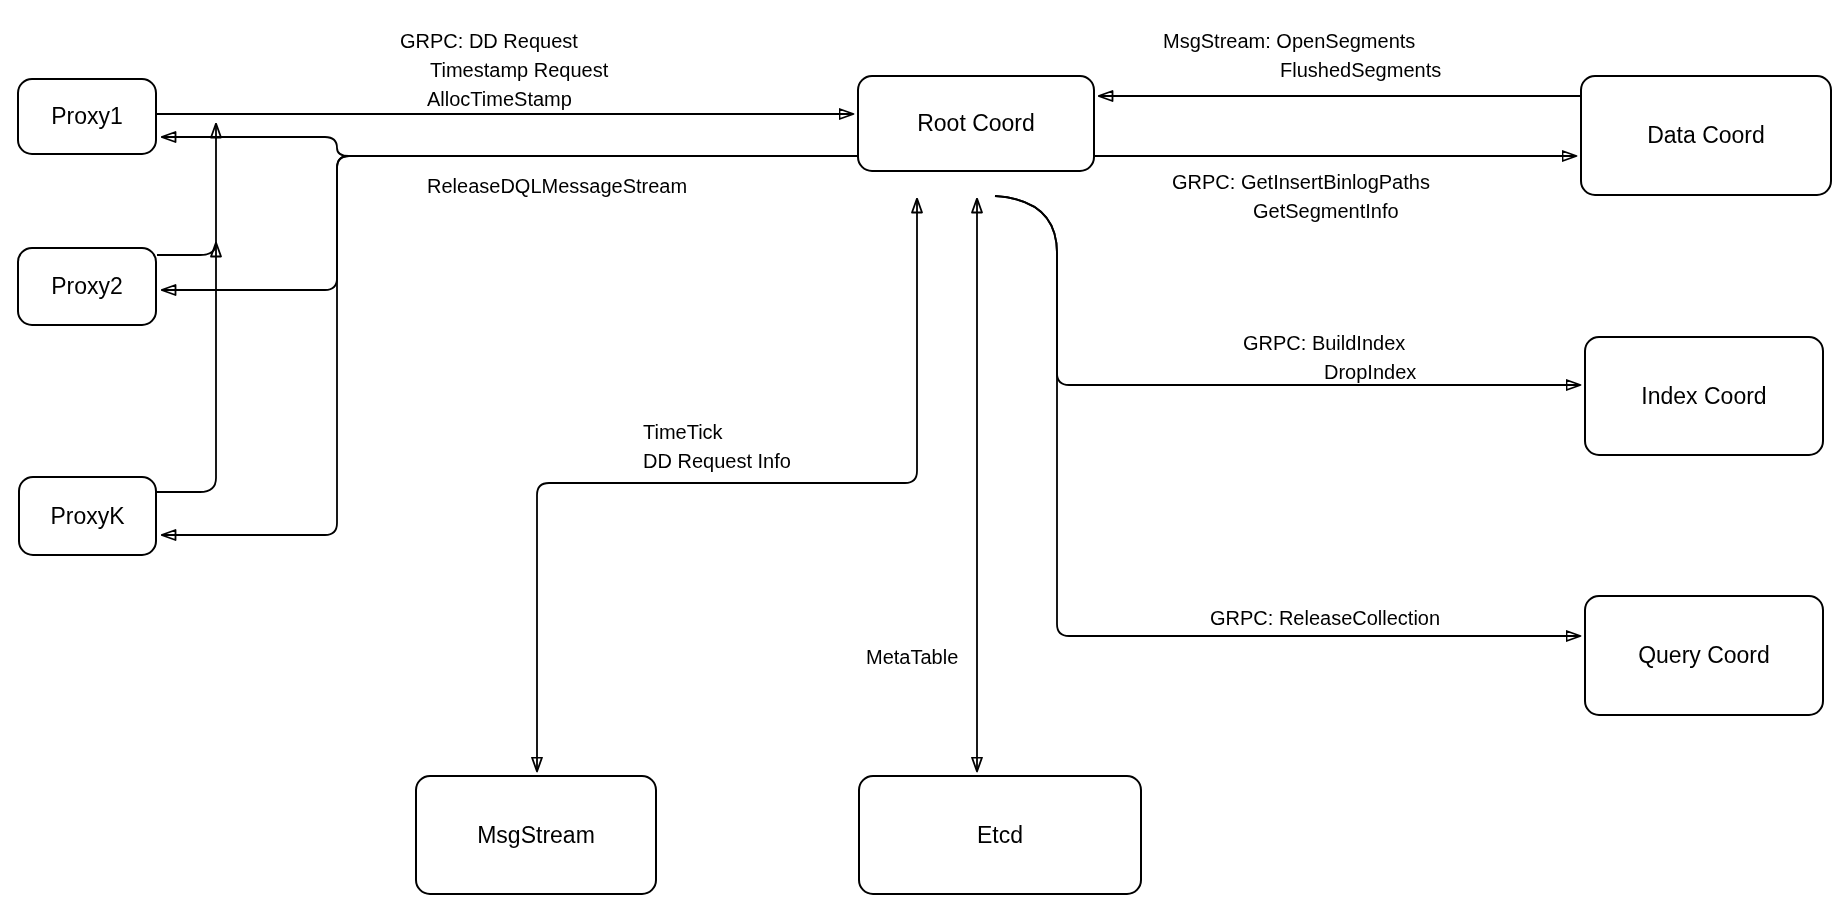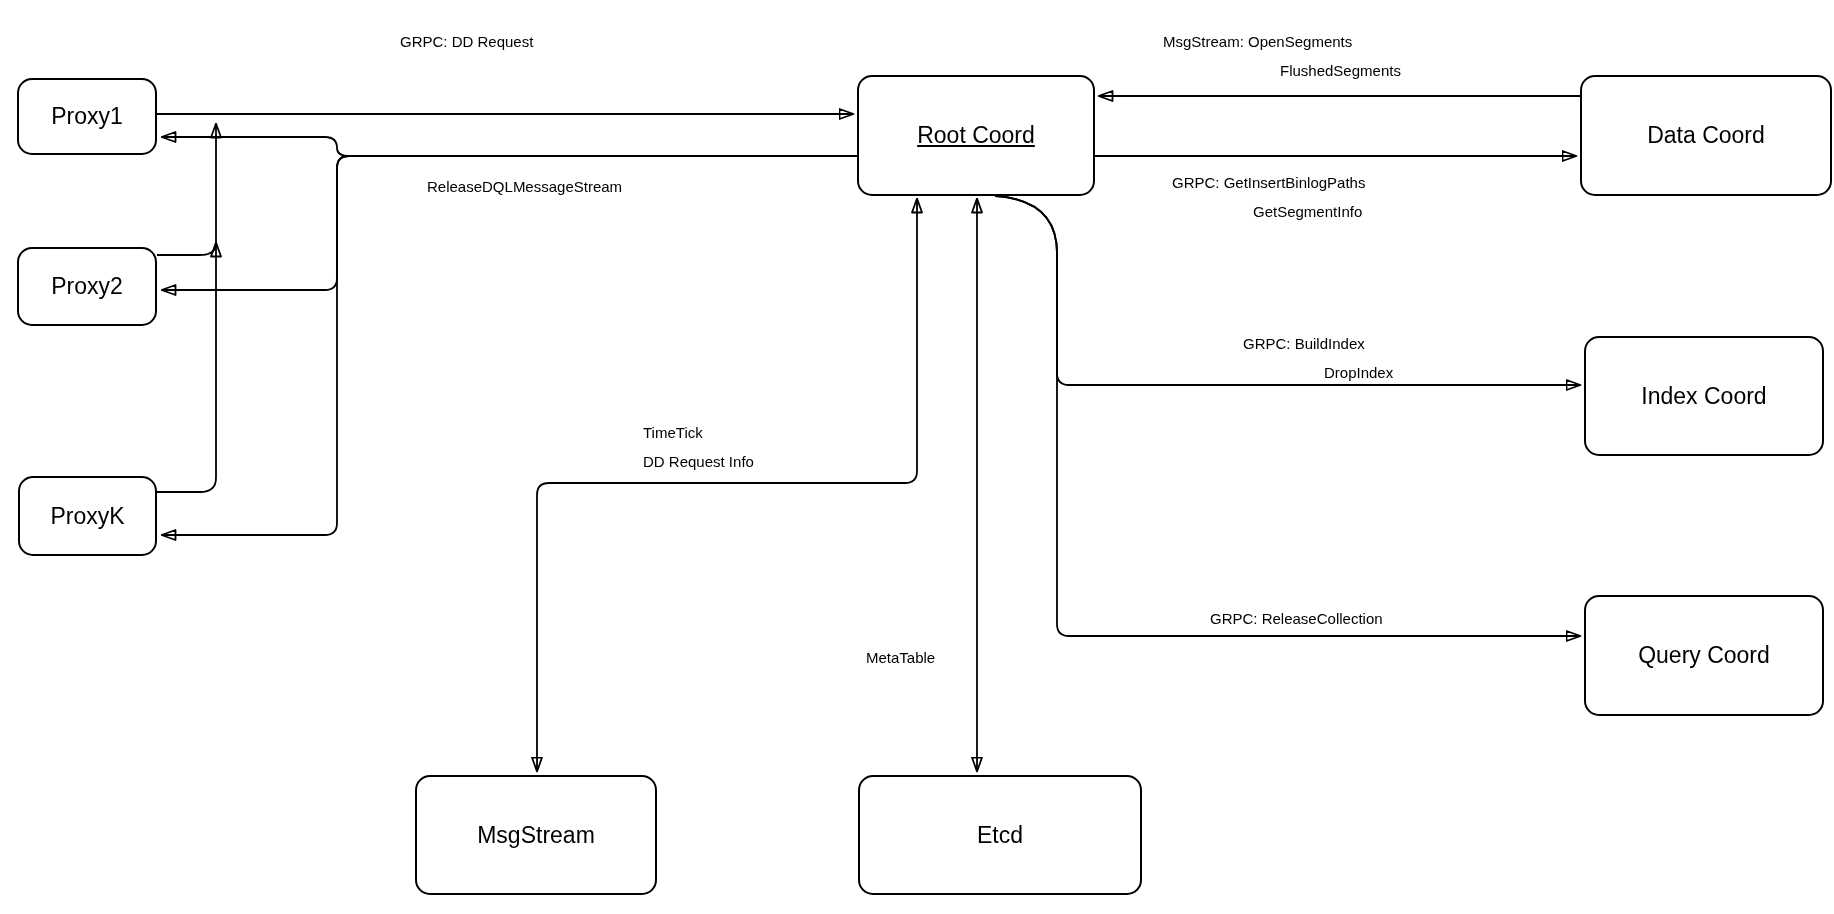--- a/index.html
+++ b/index.html
@@ -36,21 +36,21 @@
     background: #ffffff;
     display: flex;
     align-items: center;
     justify-content: center;
     font-size: 23px;
     color: #000000;
     white-space: nowrap;
   }
   .elabel {
     position: absolute;
-    font-size: 15px;
+    font-size: 20px;
     color: #000000;
     white-space: nowrap;
     line-height: 29px;
   }
   .elabel div { white-space: pre; }
 </style>
 </head>
 <body>
 
 <div class="canvas">
@@ -95,21 +95,21 @@
   </div>
 
   <div class="node" style="left:17px; top:237px; width:140px; height:79px;margin-top:10px;">
     <span>Proxy2</span>
   </div>
 
   <div class="node" style="left:18px; top:476px; width:139px; height:80px;">
     <span>ProxyK</span>
   </div>
 
-  <div class="node" style="left:857px; top:75px; width:238px; height:121px;text-decoration:underline;">
+  <div class="node" style="left:857px; top:75px; width:238px; height:97px;">
     <span>Root Coord</span>
   </div>
 
   <div class="node" style="left:1580px; top:75px; width:252px; height:121px;">
     <span>Data Coord</span>
   </div>
 
   <div class="node" style="left:1584px; top:336px; width:240px; height:120px;">
     <span>Index Coord</span>
   </div>
@@ -121,20 +121,22 @@
   <div class="node" style="left:415px; top:775px; width:242px; height:120px;">
     <span>MsgStream</span>
   </div>
 
   <div class="node" style="left:858px; top:775px; width:284px; height:120px;">
     <span>Etcd</span>
   </div>
 
   <div class="elabel" style="left:400px; top:27px;">
     <div>GRPC: DD Request</div>
+    <div style="padding-left:30px;">Timestamp Request</div>
+    <div style="padding-left:27px;">AllocTimeStamp</div>
   </div>
 
   <div class="elabel" style="left:380px; top:172px;">
     <div style="padding-left:47px;">ReleaseDQLMessageStream</div>
   </div>
 
   <div class="elabel" style="left:1163px; top:27px;">
     <div>MsgStream: OpenSegments</div>
     <div style="padding-left:117px;">FlushedSegments</div>
   </div>

